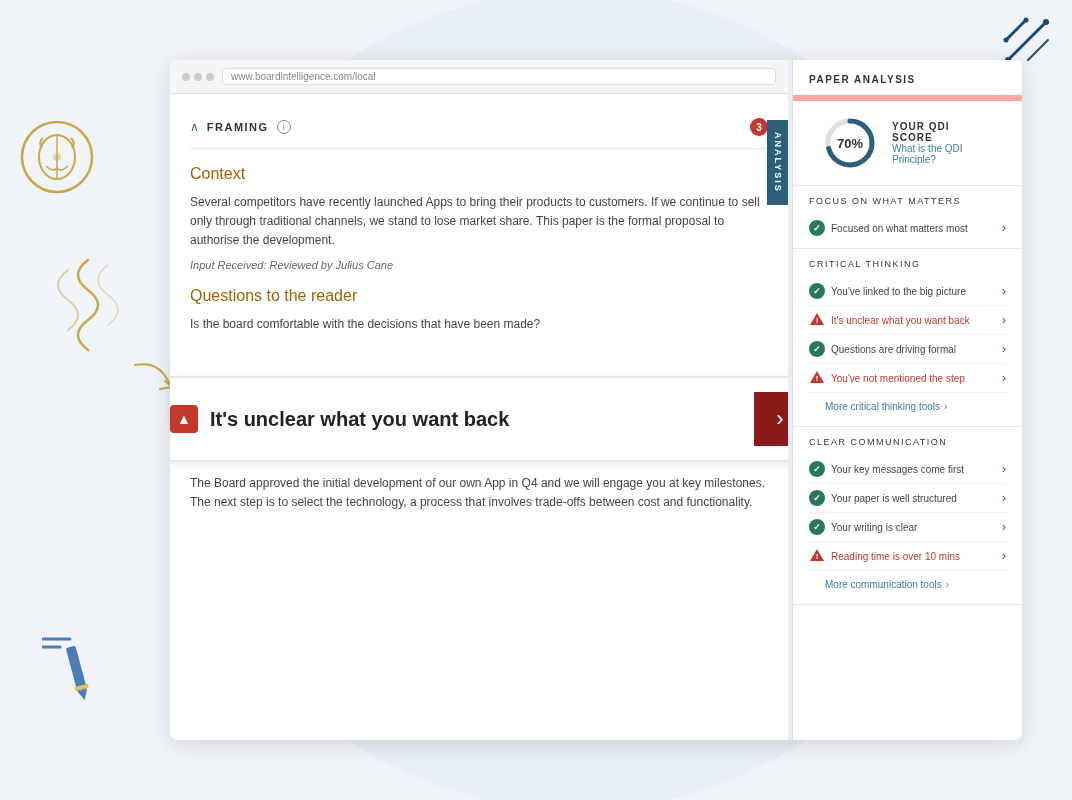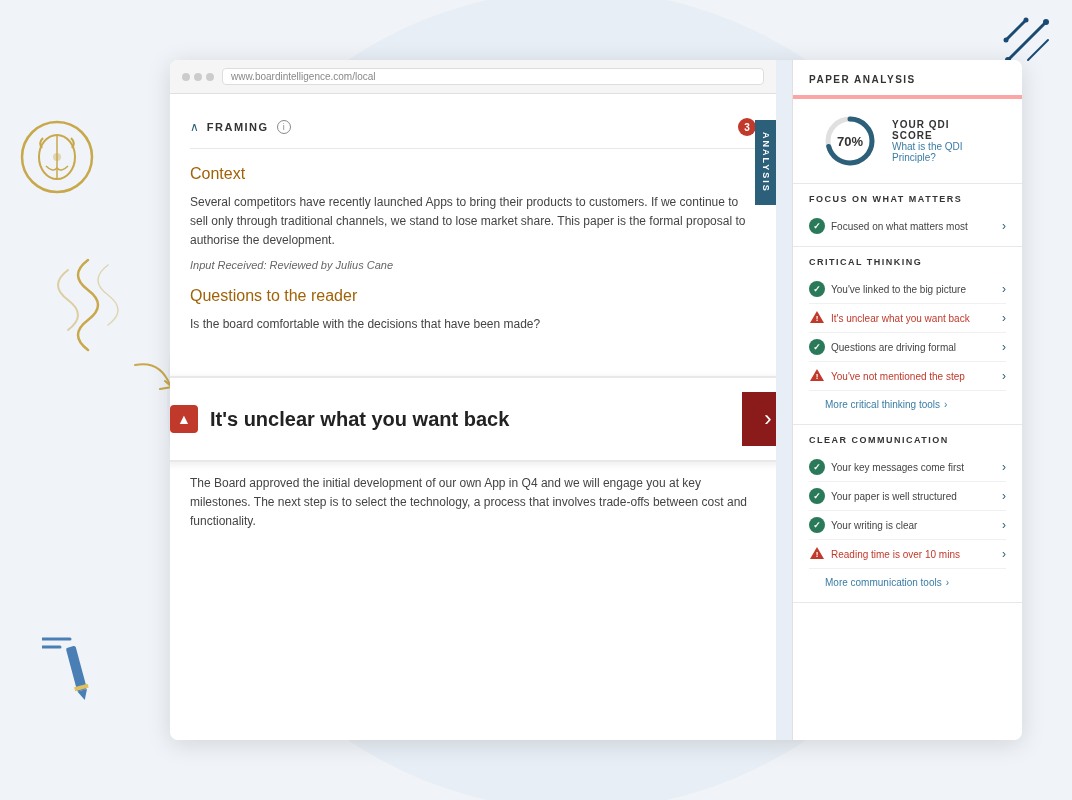--- a/index.html
+++ b/index.html
@@ -27,21 +27,21 @@
 
     
     .main-container {
       position: absolute;
       top: 60px;
       left: 170px;
       right: 50px;
       bottom: 60px;
       z-index: 3;
       display: flex;
-      gap: 16px;
+      gap: 4px;
       border-radius: 8px;
       overflow: hidden;
       box-shadow: 0 4px 24px rgba(0,0,0,0.13);
     }
 
     
     .doc-panel {
       flex: 1;
       background: #fff;
       display: flex;
@@ -231,21 +231,21 @@
       background: #fff;
       border-left: 1px solid #e0e0e0;
       display: flex;
       flex-direction: column;
       overflow-y: auto;
       flex-shrink: 0;
     }
 
     .analysis-header {
       padding: 14px 16px 10px;
-      border-bottom: 4px solid #fca5a5;
+      border-bottom: 6px solid #fca5a5;
     }
     .analysis-title {
       font-size: 10px;
       font-weight: 700;
       letter-spacing: 1.5px;
       color: #333;
       text-transform: uppercase;
     }
 
     
@@ -292,21 +292,21 @@
       cursor: pointer;
     }
 
     
     .analysis-section {
       padding: 10px 16px 6px;
       border-bottom: 1px solid #e8e8e8;
     }
     .analysis-section-title {
       font-size: 9px;
-      font-weight: 700;
+      font-weight: 400;
       letter-spacing: 1.5px;
       color: #333;
       text-transform: uppercase;
       margin-bottom: 8px;
     }
 
     .analysis-item {
       display: flex;
       align-items: center;
       padding: 6px 0;

